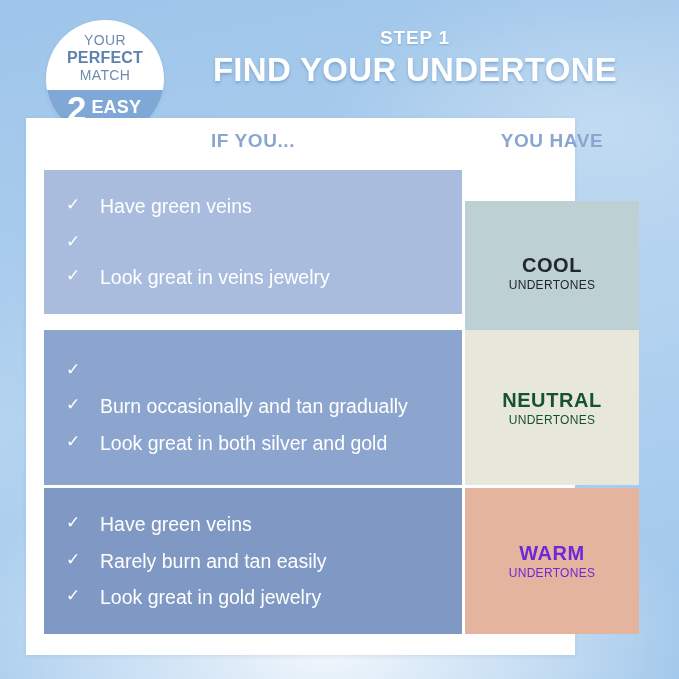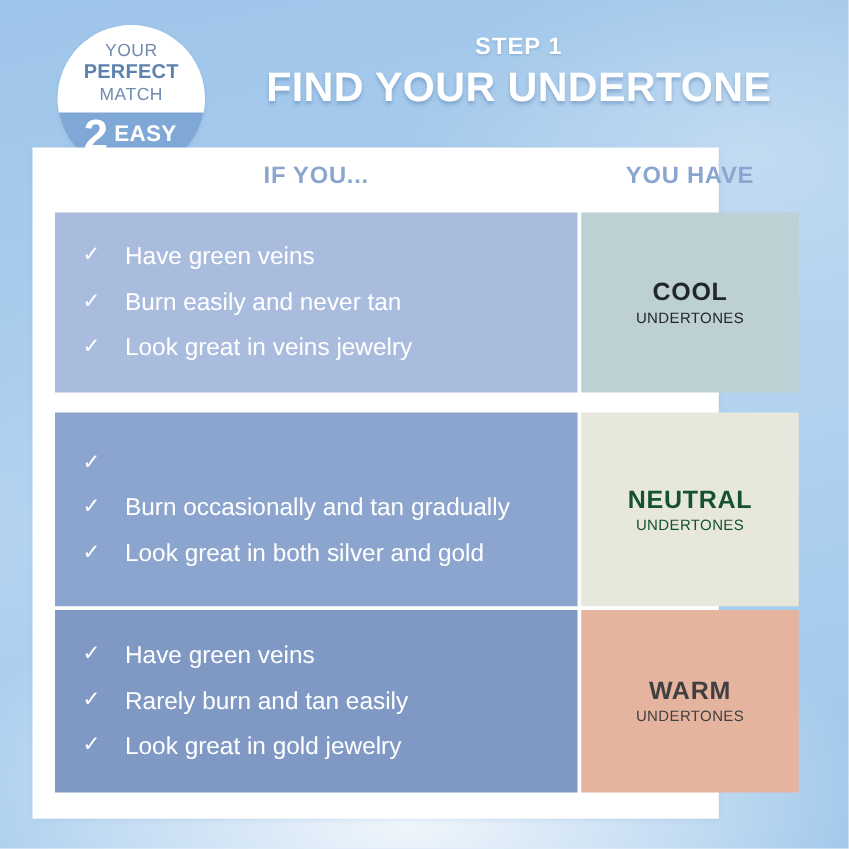--- a/index.html
+++ b/index.html
@@ -230,28 +230,27 @@
     </div>
 
     <div class="row row-1">
       <div class="criteria-panel" style="background-color: rgb(169, 188, 222);">
         <div class="bullet">
           <span class="check-icon">✓</span>
           <span class="bullet-text">Have green veins</span>
         </div>
         <div class="bullet">
           <span class="check-icon">✓</span>
-          <span class="bullet-text">Burn easily and never tan</span>
         </div>
         <div class="bullet">
           <span class="check-icon">✓</span>
           <span class="bullet-text">Look great in veins jewelry</span>
         </div>
       </div>
-      <div class="swatch" style="background-color: rgb(189, 208, 211); color: rgb(34, 38, 46);">
+      <div class="swatch" style="background-color: rgb(189, 208, 211); color: rgb(34, 38, 46); margin-top: 31px;">
         <div class="swatch-name">COOL</div>
         <div class="swatch-sub">UNDERTONES</div>
       </div>
     </div>
 
     <div class="row row-2">
       <div class="criteria-panel" style="background-color: rgb(139, 165, 206);">
         <div class="bullet">
           <span class="check-icon">✓</span>
         </div>
@@ -278,20 +277,20 @@
         </div>
         <div class="bullet">
           <span class="check-icon">✓</span>
           <span class="bullet-text">Rarely burn and tan easily</span>
         </div>
         <div class="bullet">
           <span class="check-icon">✓</span>
           <span class="bullet-text">Look great in gold jewelry</span>
         </div>
       </div>
-      <div class="swatch" style="background-color: rgb(229, 180, 159); color: #404040;">
+      <div class="swatch" style="background-color: rgb(229, 180, 159); color: #6d28d9;">
         <div class="swatch-name">WARM</div>
         <div class="swatch-sub">UNDERTONES</div>
       </div>
     </div>
 
   </div>
 </div>
 
 </body></html>

